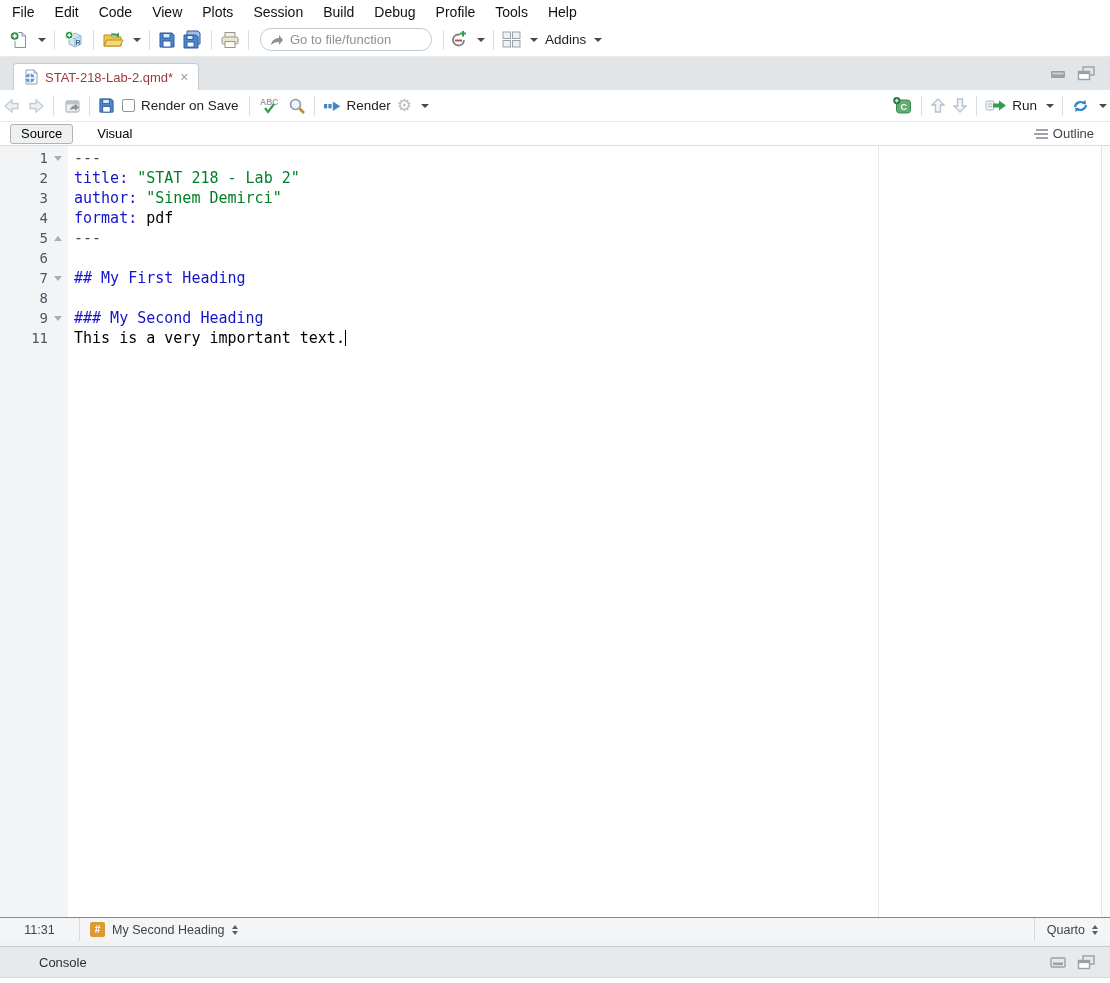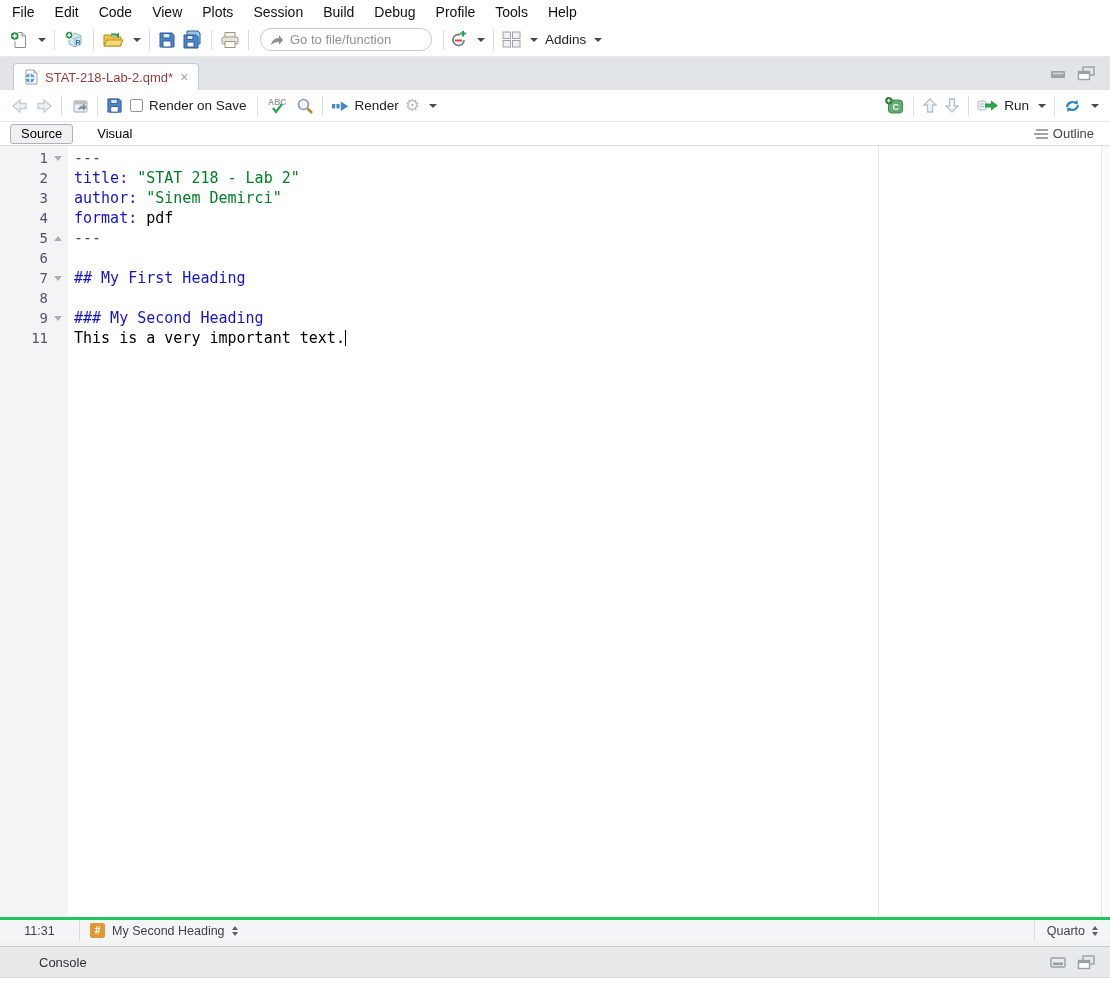--- a/index.html
+++ b/index.html
@@ -33,21 +33,21 @@
   .tab-strip { height:33px; background:#e2e5e8; position:relative; }
   .doc-tab { position:absolute; left:13px; top:6px; height:27px; background:#fff;
     border:1px solid #c6cacd; border-bottom:none; border-radius:4px 4px 0 0;
     display:flex; align-items:center; gap:6px; padding:0 9px;justify-content:space-between; }
   .doc-tab .tab-title { font-size:13px; color:var(--ui-tab_title,#9c3a3a); }
   .tab-close { color:#9aa0a6; font-size:14px; line-height:1; padding:0 1px; }
   .pane-btns { position:absolute; right:14px; top:9px; display:flex; gap:10px; }
 
   
   .editor-toolbar { height:32px; display:flex; align-items:center; background:#fff;
-    padding:0 8px; border-bottom:1px solid #e7e9eb; }
+    padding:0 0; border-bottom:1px solid #e7e9eb; }
   .et-right { margin-left:auto; display:flex; align-items:center; }
   .et-label { font-size:13.5px; color:#222; margin-left:5px; }
   .checkbox { width:13px; height:13px; border:1px solid #8f959c; border-radius:2px; background:#fff; margin:0 6px 0 4px; flex:none; }
 
   
   .mode-row { height:24px; display:flex; align-items:center; background:#fff;
     border-bottom:1px solid #d9dbdd; padding:0 10px; }
   .mode-btn { font-size:13px; color:#000000; padding:1px 10px 2px; }
   .mode-btn.selected { background:#eef0f1; border:1px solid #aeb3b8; border-radius:3px; }
   .mode-btn.plain { margin-left:14px; }
@@ -67,21 +67,21 @@
   .code-text { white-space:pre; font-size:15px; padding-left:6px; }
   .tok-key { color:var(--syntax-keyword,#1414cc); }
   .tok-string { color:var(--syntax-string,#008026); }
   .tok-delim { color:var(--syntax-delimiter,#3c4860); }
   .tok-heading { color:var(--syntax-heading,#1414cc); }
   .tok-plain { color:var(--syntax-text,#000); }
   .cursor { display:inline-block; width:1px; height:16px; background:#000; vertical-align:-3px; }
 
   
   .editor-statusbar { height:24px; display:flex; align-items:center; background:#f4f5f6;
-    border-top:3px solid #22c55e; font-size:12.5px; color:#3f4247; }
+    border-top:1px solid #22c55e; font-size:12.5px; color:#3f4247; }
   .esb-pos { width:80px; text-align:center; border-right:1px solid #d8dadc; align-self:stretch;
     display:flex; align-items:center; justify-content:center; }
   .esb-scope { display:flex; align-items:center; gap:7px; padding:0 10px; }
   .heading-badge { width:15px; height:15px; border-radius:2px; background:var(--ui-badge,#dd9a33);
     color:#fff; font-size:10px; font-weight:bold; display:flex; align-items:center; justify-content:center; }
   .updown { display:flex; flex-direction:column; gap:2px; }
   .updown i { display:block; width:0; height:0; border-left:3.5px solid transparent; border-right:3.5px solid transparent; }
   .updown .u { border-bottom:4px solid #5a5f66; }
   .updown .d { border-top:4px solid #5a5f66; }
   .esb-lang { margin-left:auto; align-self:stretch; display:flex; align-items:center; gap:7px;

